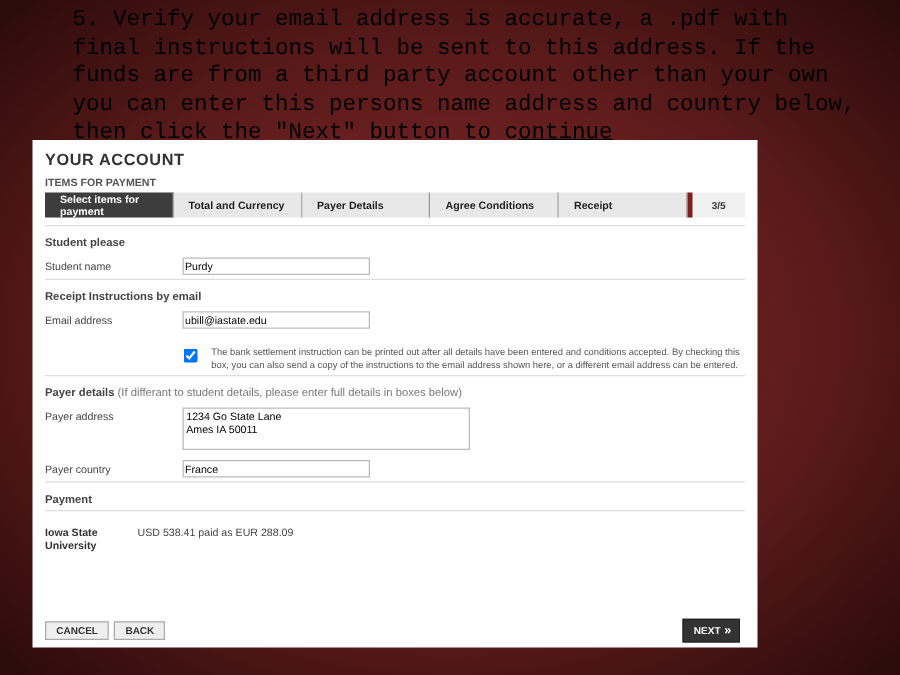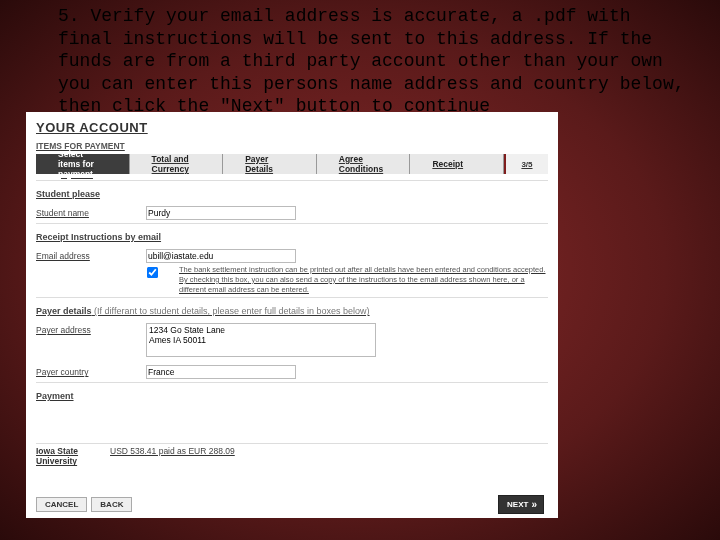--- a/index.html
+++ b/index.html
@@ -26,28 +26,27 @@
     color: #000;
     background: transparent;
   }
   .instruction .underline {
     text-decoration: underline;
   }
   .panel {
     position: absolute;
     top: 112px;
     left: 26px;
-    width: 532px;
+    width: 580px;
     height: 406px;
     background: #fff;
     box-sizing: border-box;
     padding: 6px 10px 4px 10px;
     color: #333;
     font-size: 9px;
-    text-decoration: underline;
   }
   .panel h2 {
     font-size: 13px;
     letter-spacing: 0.5px;
     margin: 2px 0 6px 0;
     font-weight: bold;
     color: #333;
   }
   .items-label {
     font-size: 8.5px;
@@ -59,42 +58,42 @@
     display: flex;
     align-items: stretch;
     height: 20px;
     margin-bottom: 6px;
   }
   .wizard .step {
     flex: 1;
     font-size: 8.5px;
     display: flex;
     align-items: center;
-    padding: 0 22px;
+    padding: 0 12px;
     border-right: 1px solid #999;
     color: #222;
     background: #e8e8e8;
     font-weight: bold;
   }
   .wizard .step.current {
     background: #3d3d3d;
     color: #fff;
   }
   .wizard .step:last-of-type {
     border-right: none;
   }
   .wizard .pagecount {
     width: 42px;
     display: flex;
     align-items: center;
     justify-content: center;
     font-size: 8px;
     font-weight: bold;
     color: #333;
-    border-left: 2px solid #7f1d1d;
+    border-left: 4px solid #7f1d1d;
     background: #f0f0f0;
   }
   .section-head {
     border-top: 1px solid #ddd;
     font-weight: bold;
     font-size: 9px;
     color: #444;
     padding: 8px 0 4px 0;
   }
   .row {
@@ -126,36 +125,35 @@
     padding: 1px 2px;
     border: 1px solid #bbb;
     resize: none;
     box-sizing: border-box;
     font-family: Arial, sans-serif;
     overflow-y: scroll;
   }
   .checkbox-row {
     display: flex;
     align-items: flex-start;
-    gap: 20px;
-    margin-top: 2px;
+    gap: 10px;
+    margin-top: 14px;
     font-size: 7.5px;
     color: #555;
     line-height: 1.3;
   }
   .checkbox-row input { margin: 1px 0 0 0; transform: scale(0.85); }
   .section-head.sub { font-weight: bold; }
   .section-head.sub .hint { font-weight: normal; color: #777; }
   .payment-block {
     border-top: 1px solid #ddd;
-    padding-top: 2px;
+    padding-top: 12px;
     display: flex;
     gap: 14px;
     font-size: 8.5px;
-    margin-top: 38px;
   }
   .payment-block .uni {
     width: 60px;
     font-weight: bold;
     line-height: 1.2;
   }
   .payment-block .amount { color: #444; }
   .footer-buttons {
     position: absolute;
     bottom: 4px;

